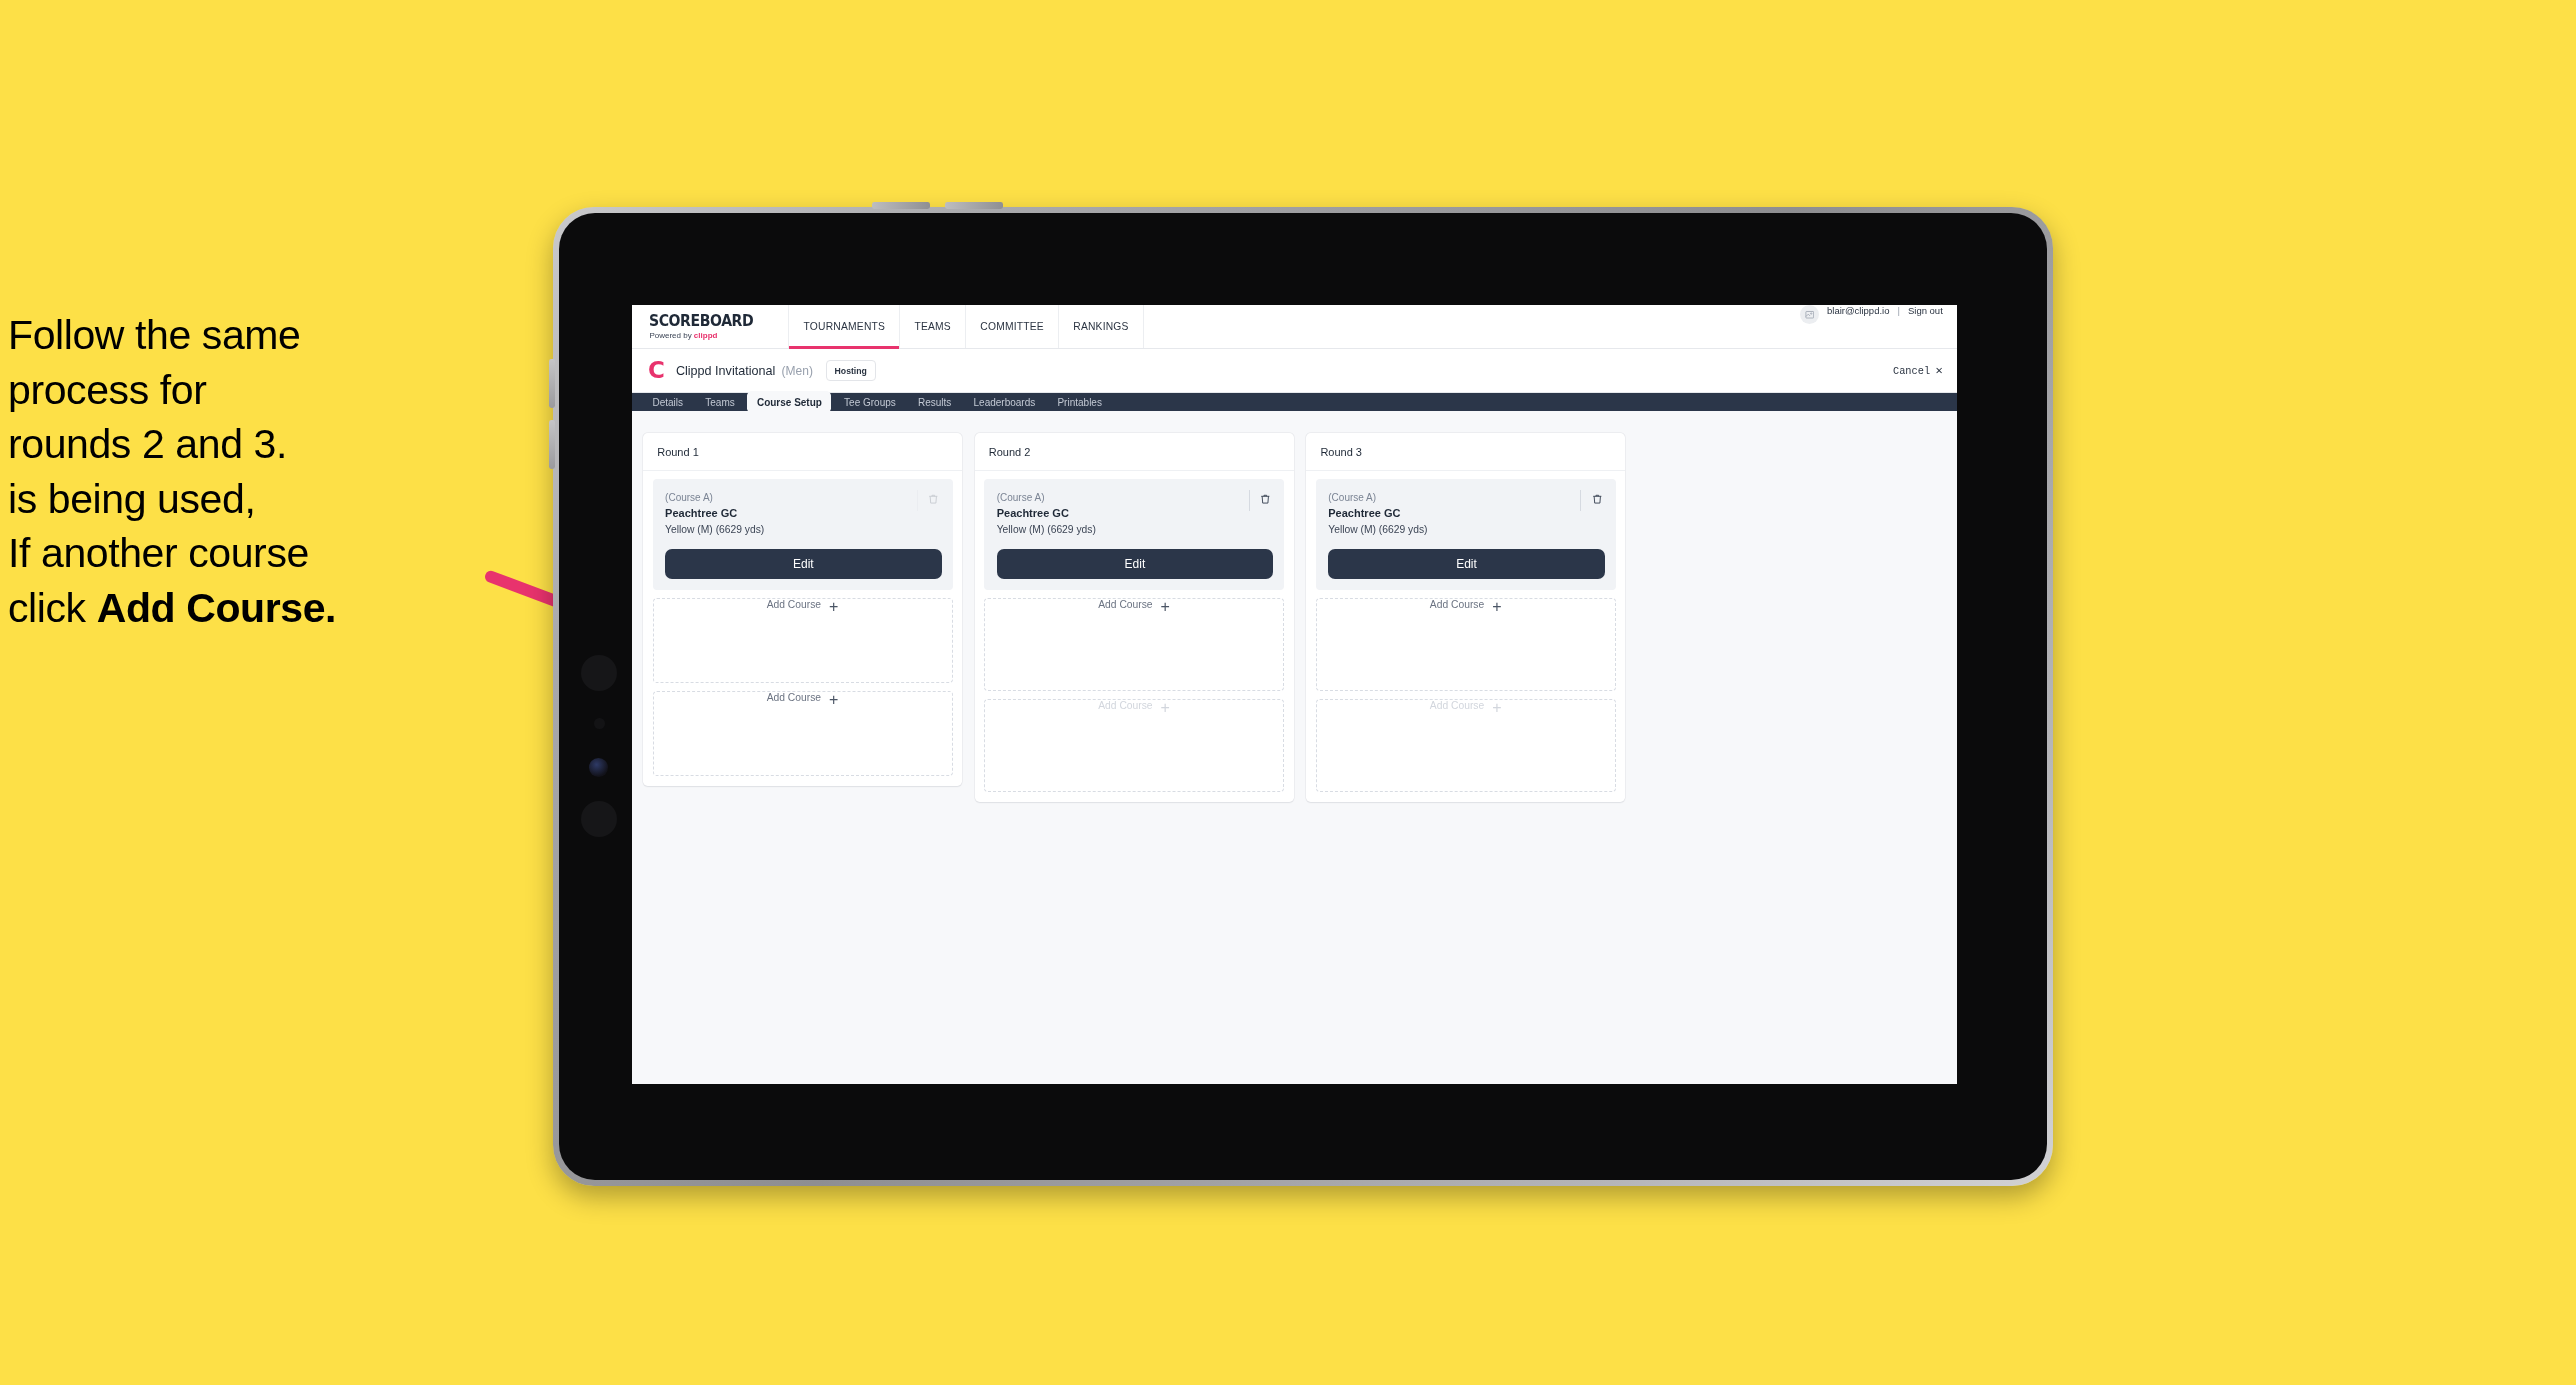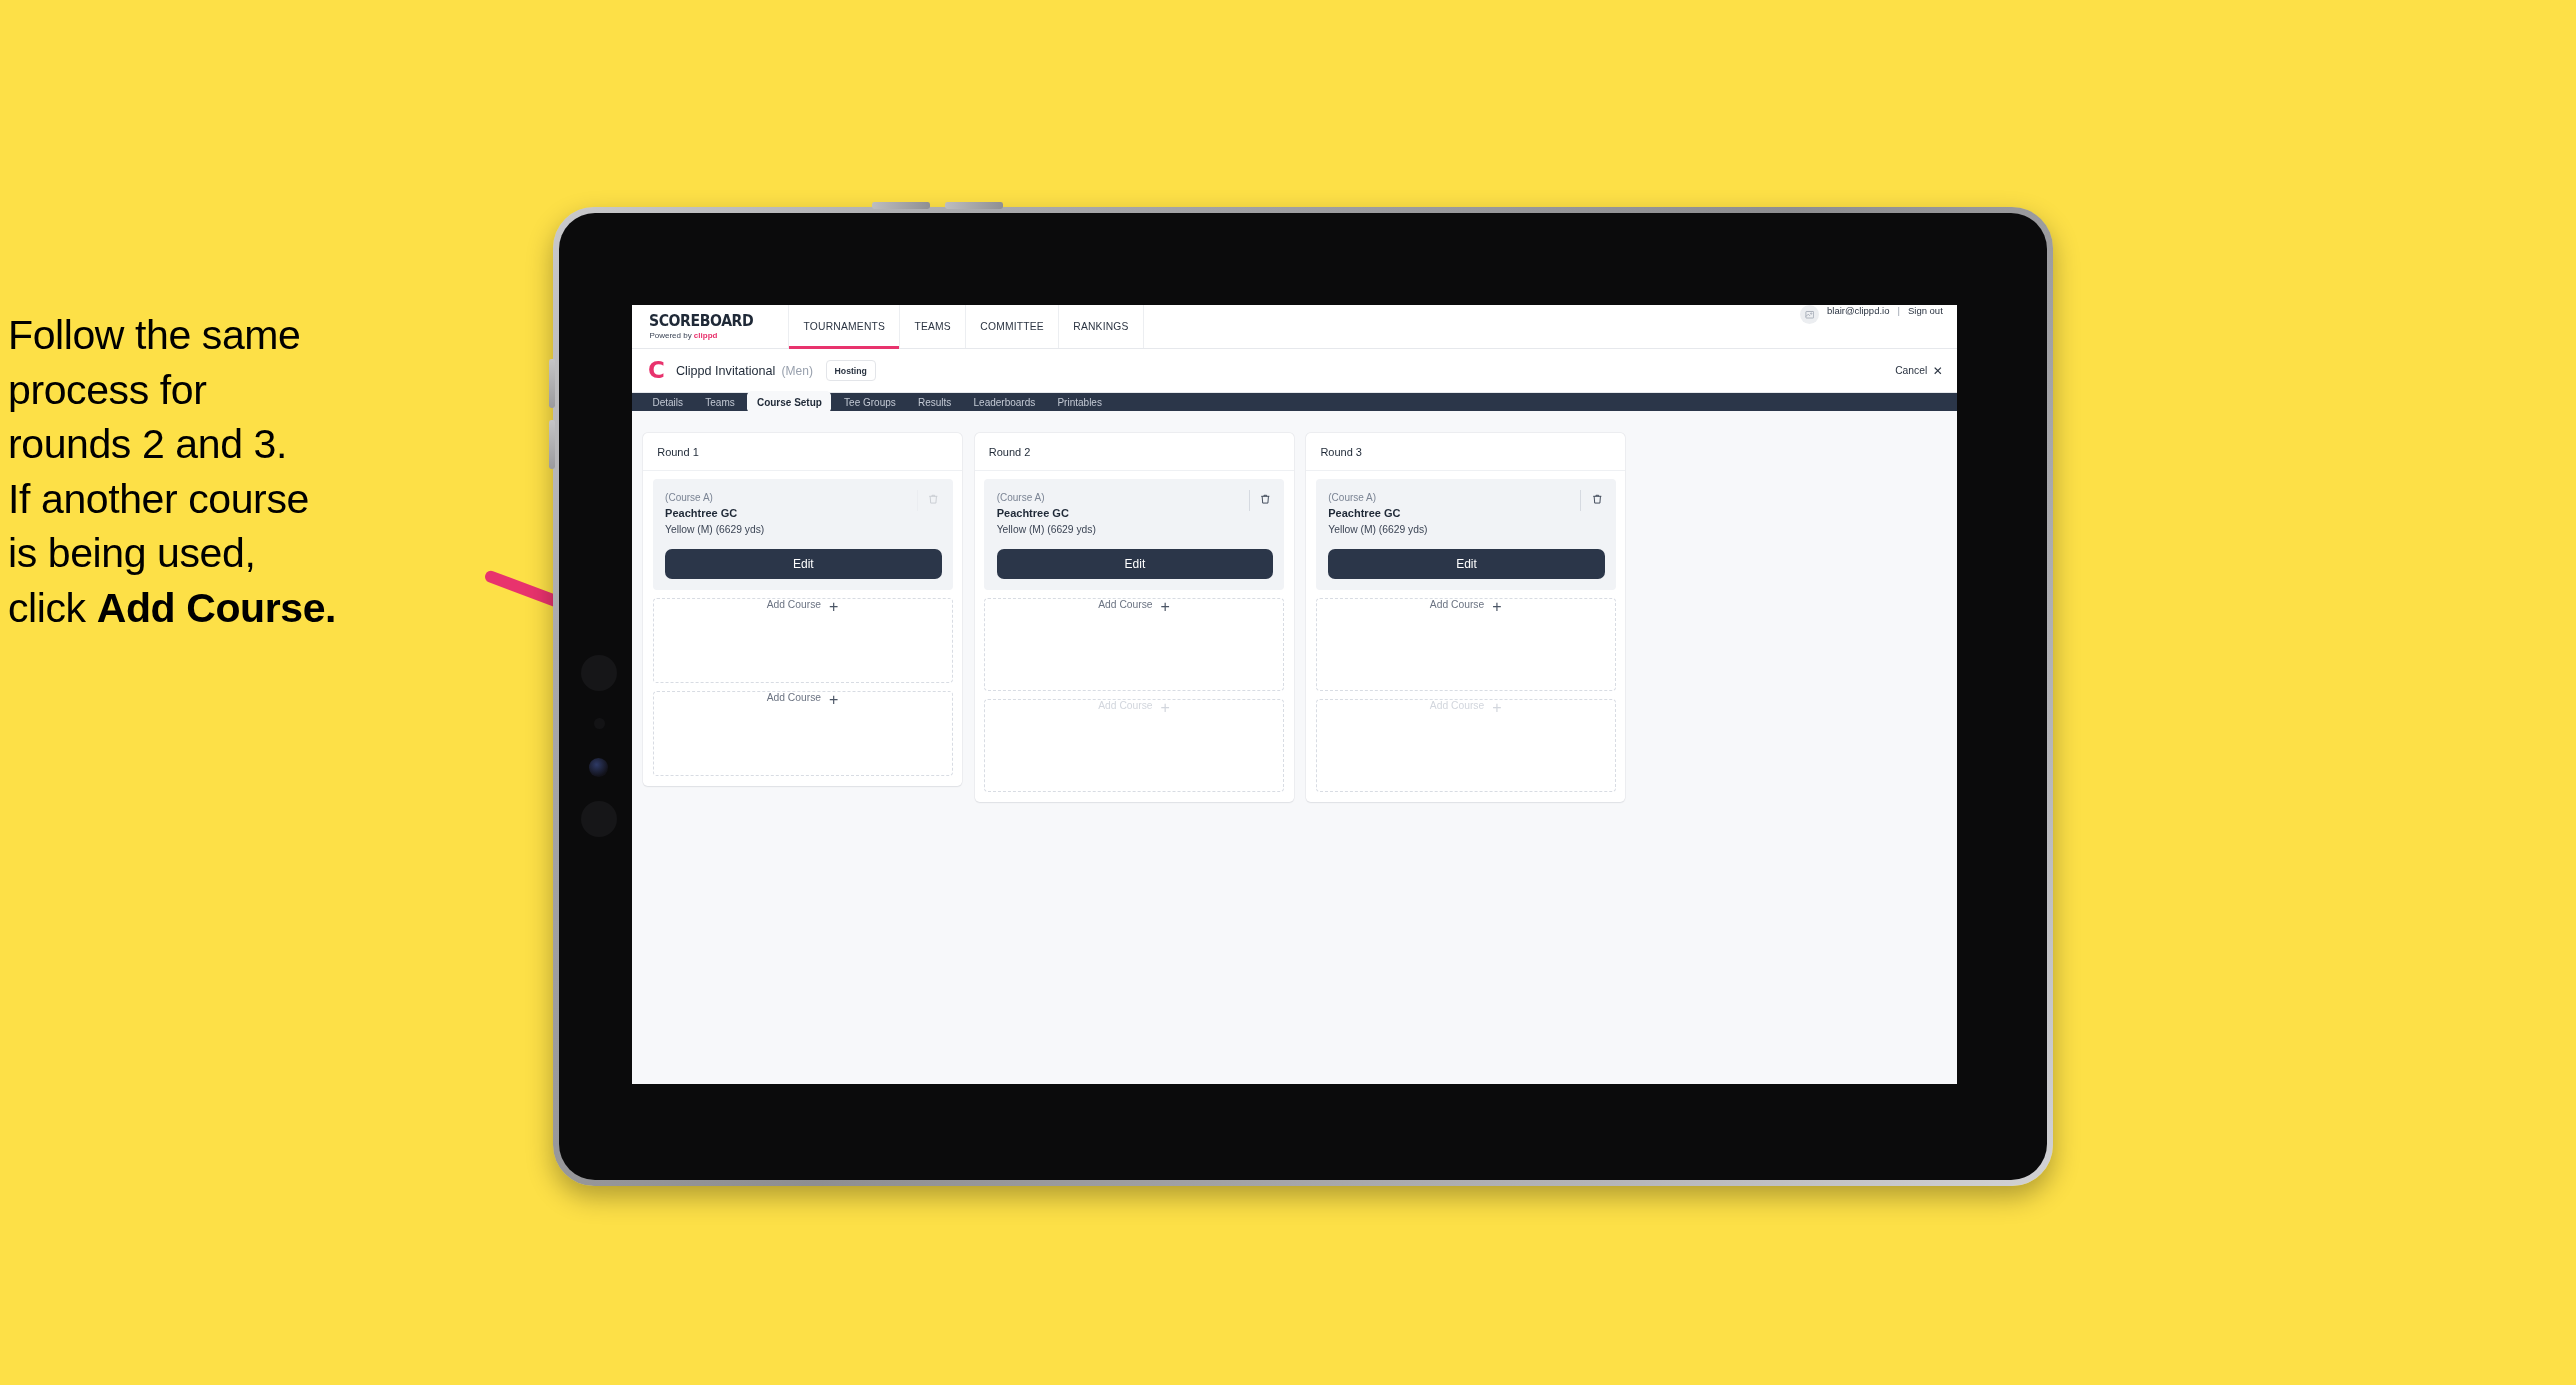--- a/index.html
+++ b/index.html
@@ -151,21 +151,21 @@
   .tourney-name { font-size: 12.6px; color: #1f2937; }
   .tourney-gender { font-size: 12px; color: #98a0ad; margin-left: 6.3px; }
   .hosting-badge {
     margin-left: 12.6px;
     font-size: 8.7px; font-weight: 700; color: #2b3442;
     border: 0.8px solid #e3e5e9; border-radius: 4px;
     padding: 4.7px 8px; background: #fff;
   }
   .cancel-wrap {
     margin-left: auto; display: flex; align-items: center; gap: 5.5px;
-    font-size: 10.3px; color: #2b3442; cursor: pointer;
+    font-size: 10.3px; color: #2b3442; cursor: pointer; font-family: Liberation Mono, monospace;
   }
   .cancel-x { font-size: 12px; line-height: 1; }
 
   
   .tabstrip {
     height: 18px;
     background: #2b3649;
     display: flex; align-items: center;
     padding: 0 11px;
     gap: 3.2px;
@@ -253,22 +253,22 @@
 </style>
 </head>
 <body>
 
 <div id="root">
 
   <div class="annotation">
     <div>Follow the same</div>
     <div>process for</div>
     <div>rounds 2 and 3.</div>
+    <div>is being used,</div>
     <div>If another course</div>
-    <div>is being used,</div>
     <div>
       <span>click </span><span class="b">Add Course.</span>
     </div>
   </div>
 
   <svg class="arrow-svg" viewBox="0 0 480 220">
     <line x1="62" y1="40" x2="360" y2="152" stroke="#e8336d" stroke-width="15" stroke-linecap="round"></line>
     <polygon points="400,160 316,123 330,198" fill="#e8336d"></polygon>
   </svg>
 

